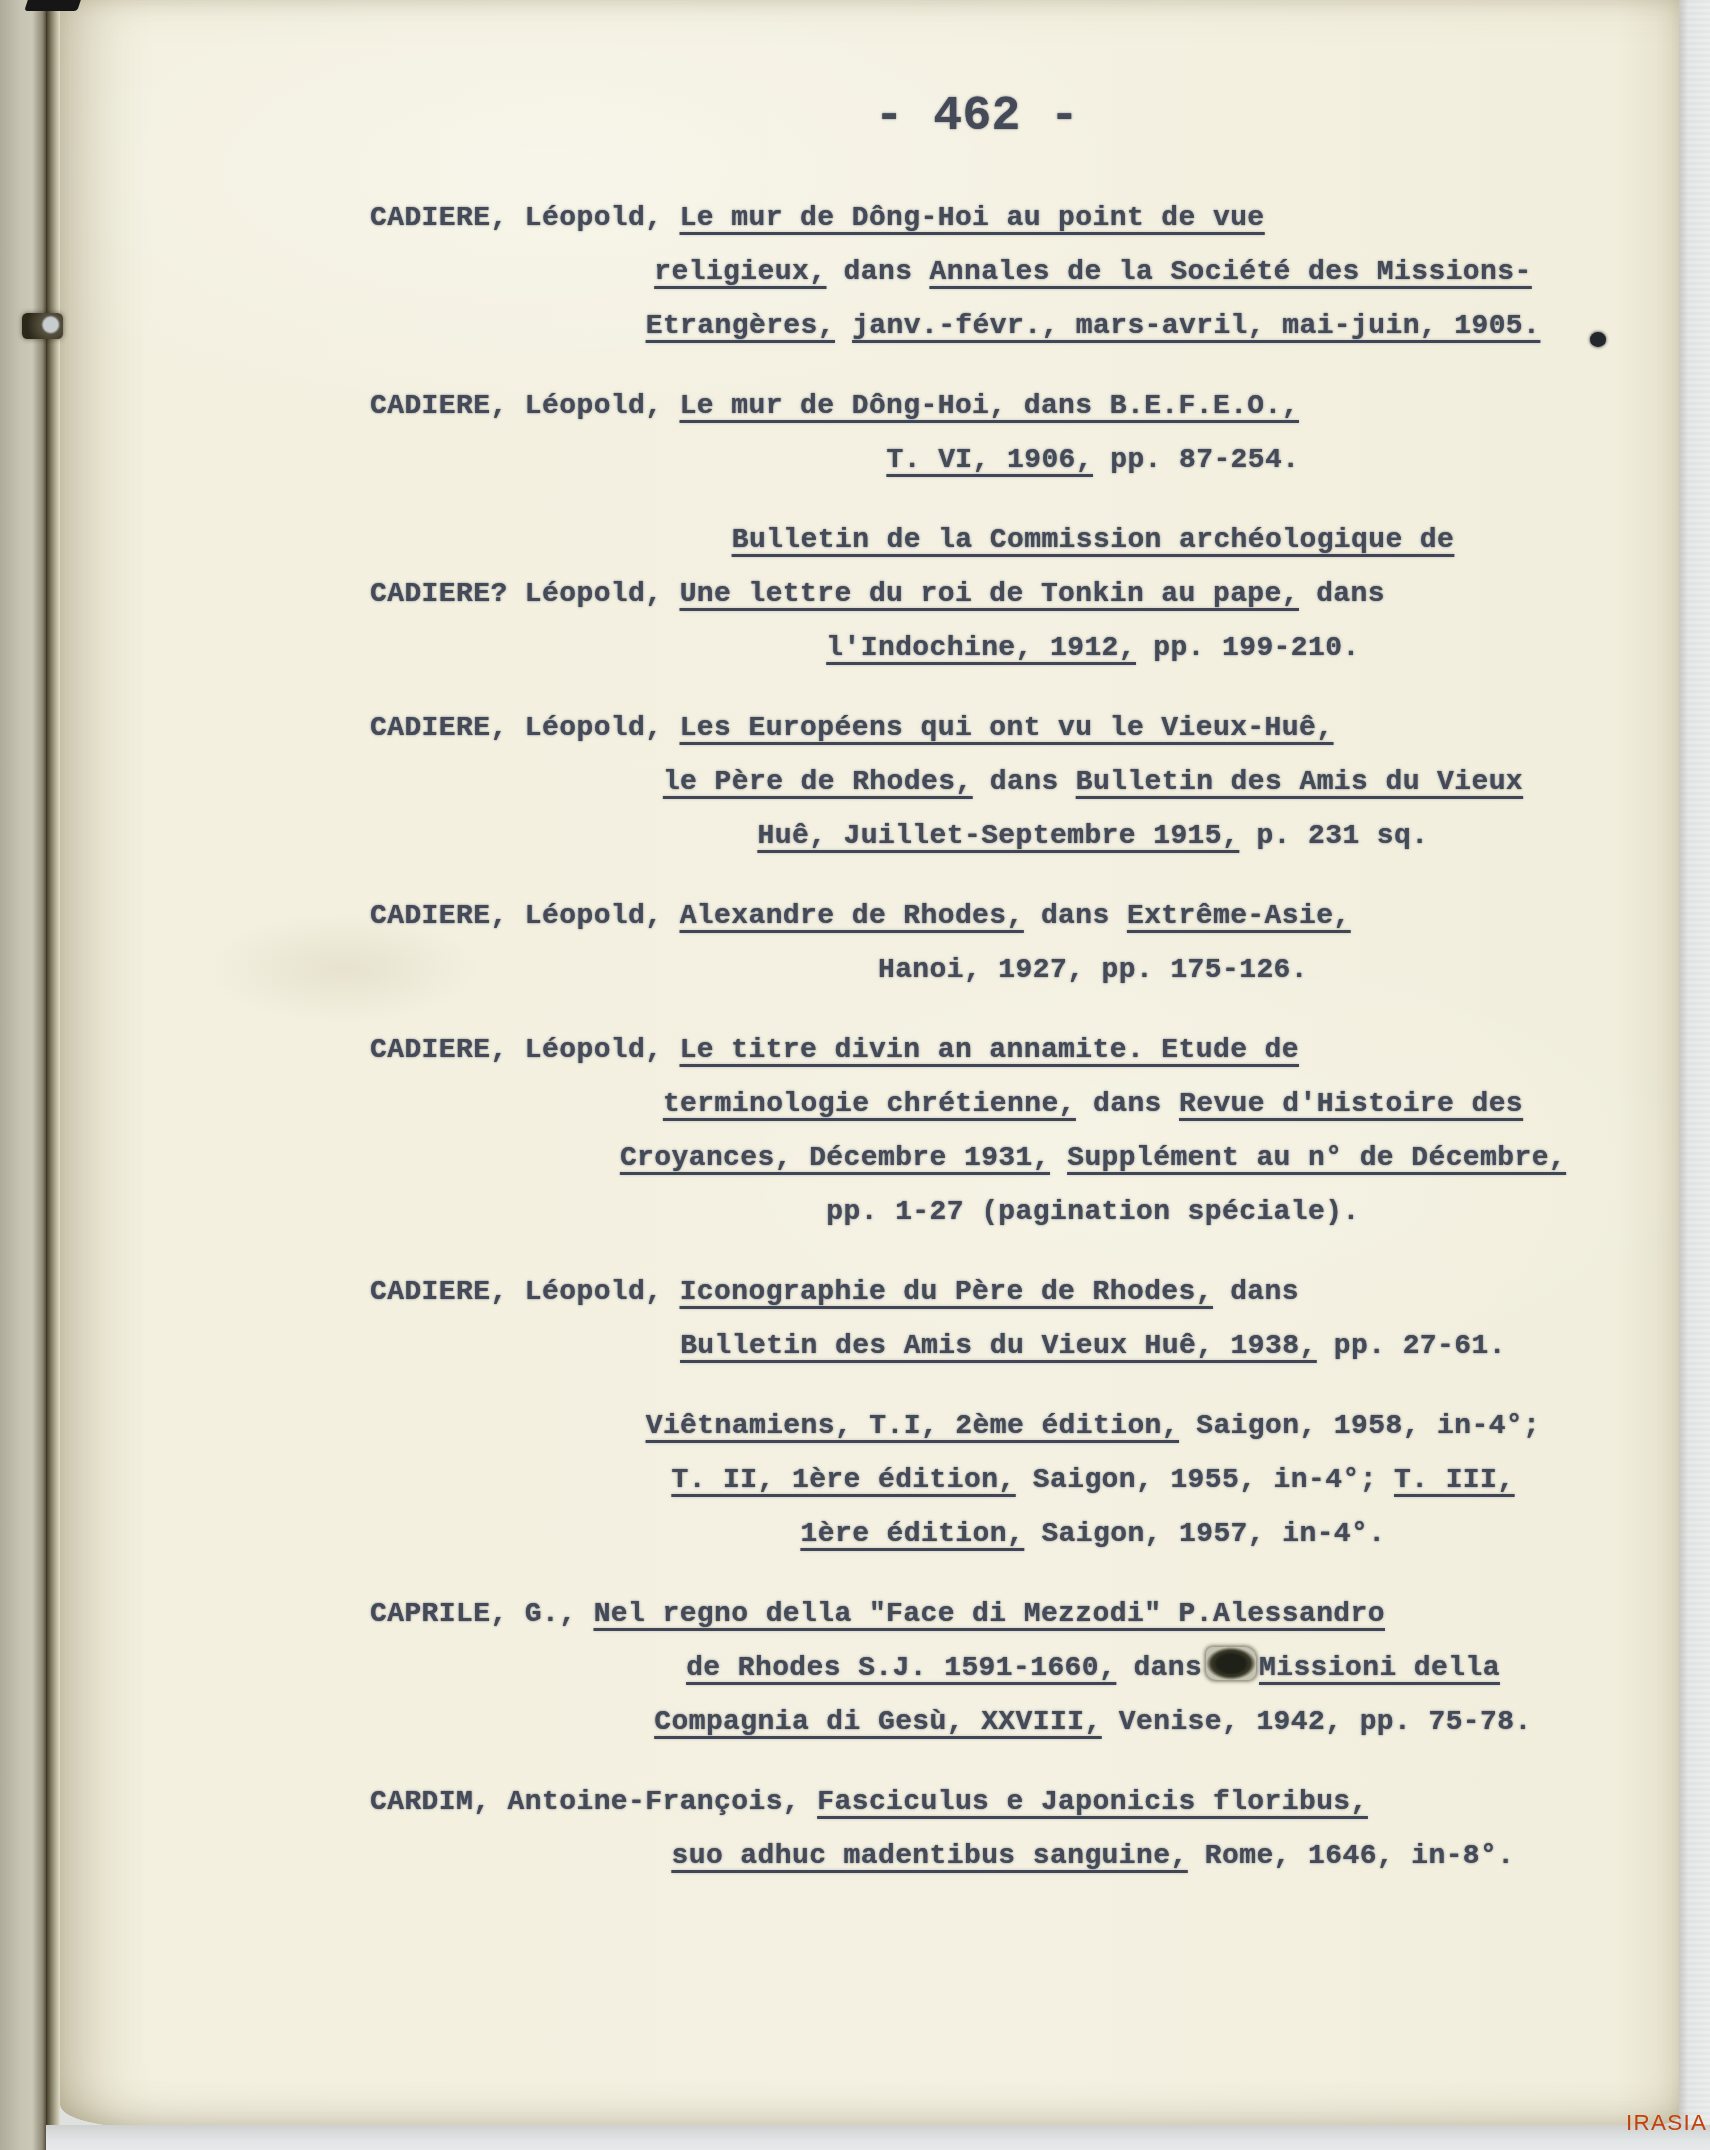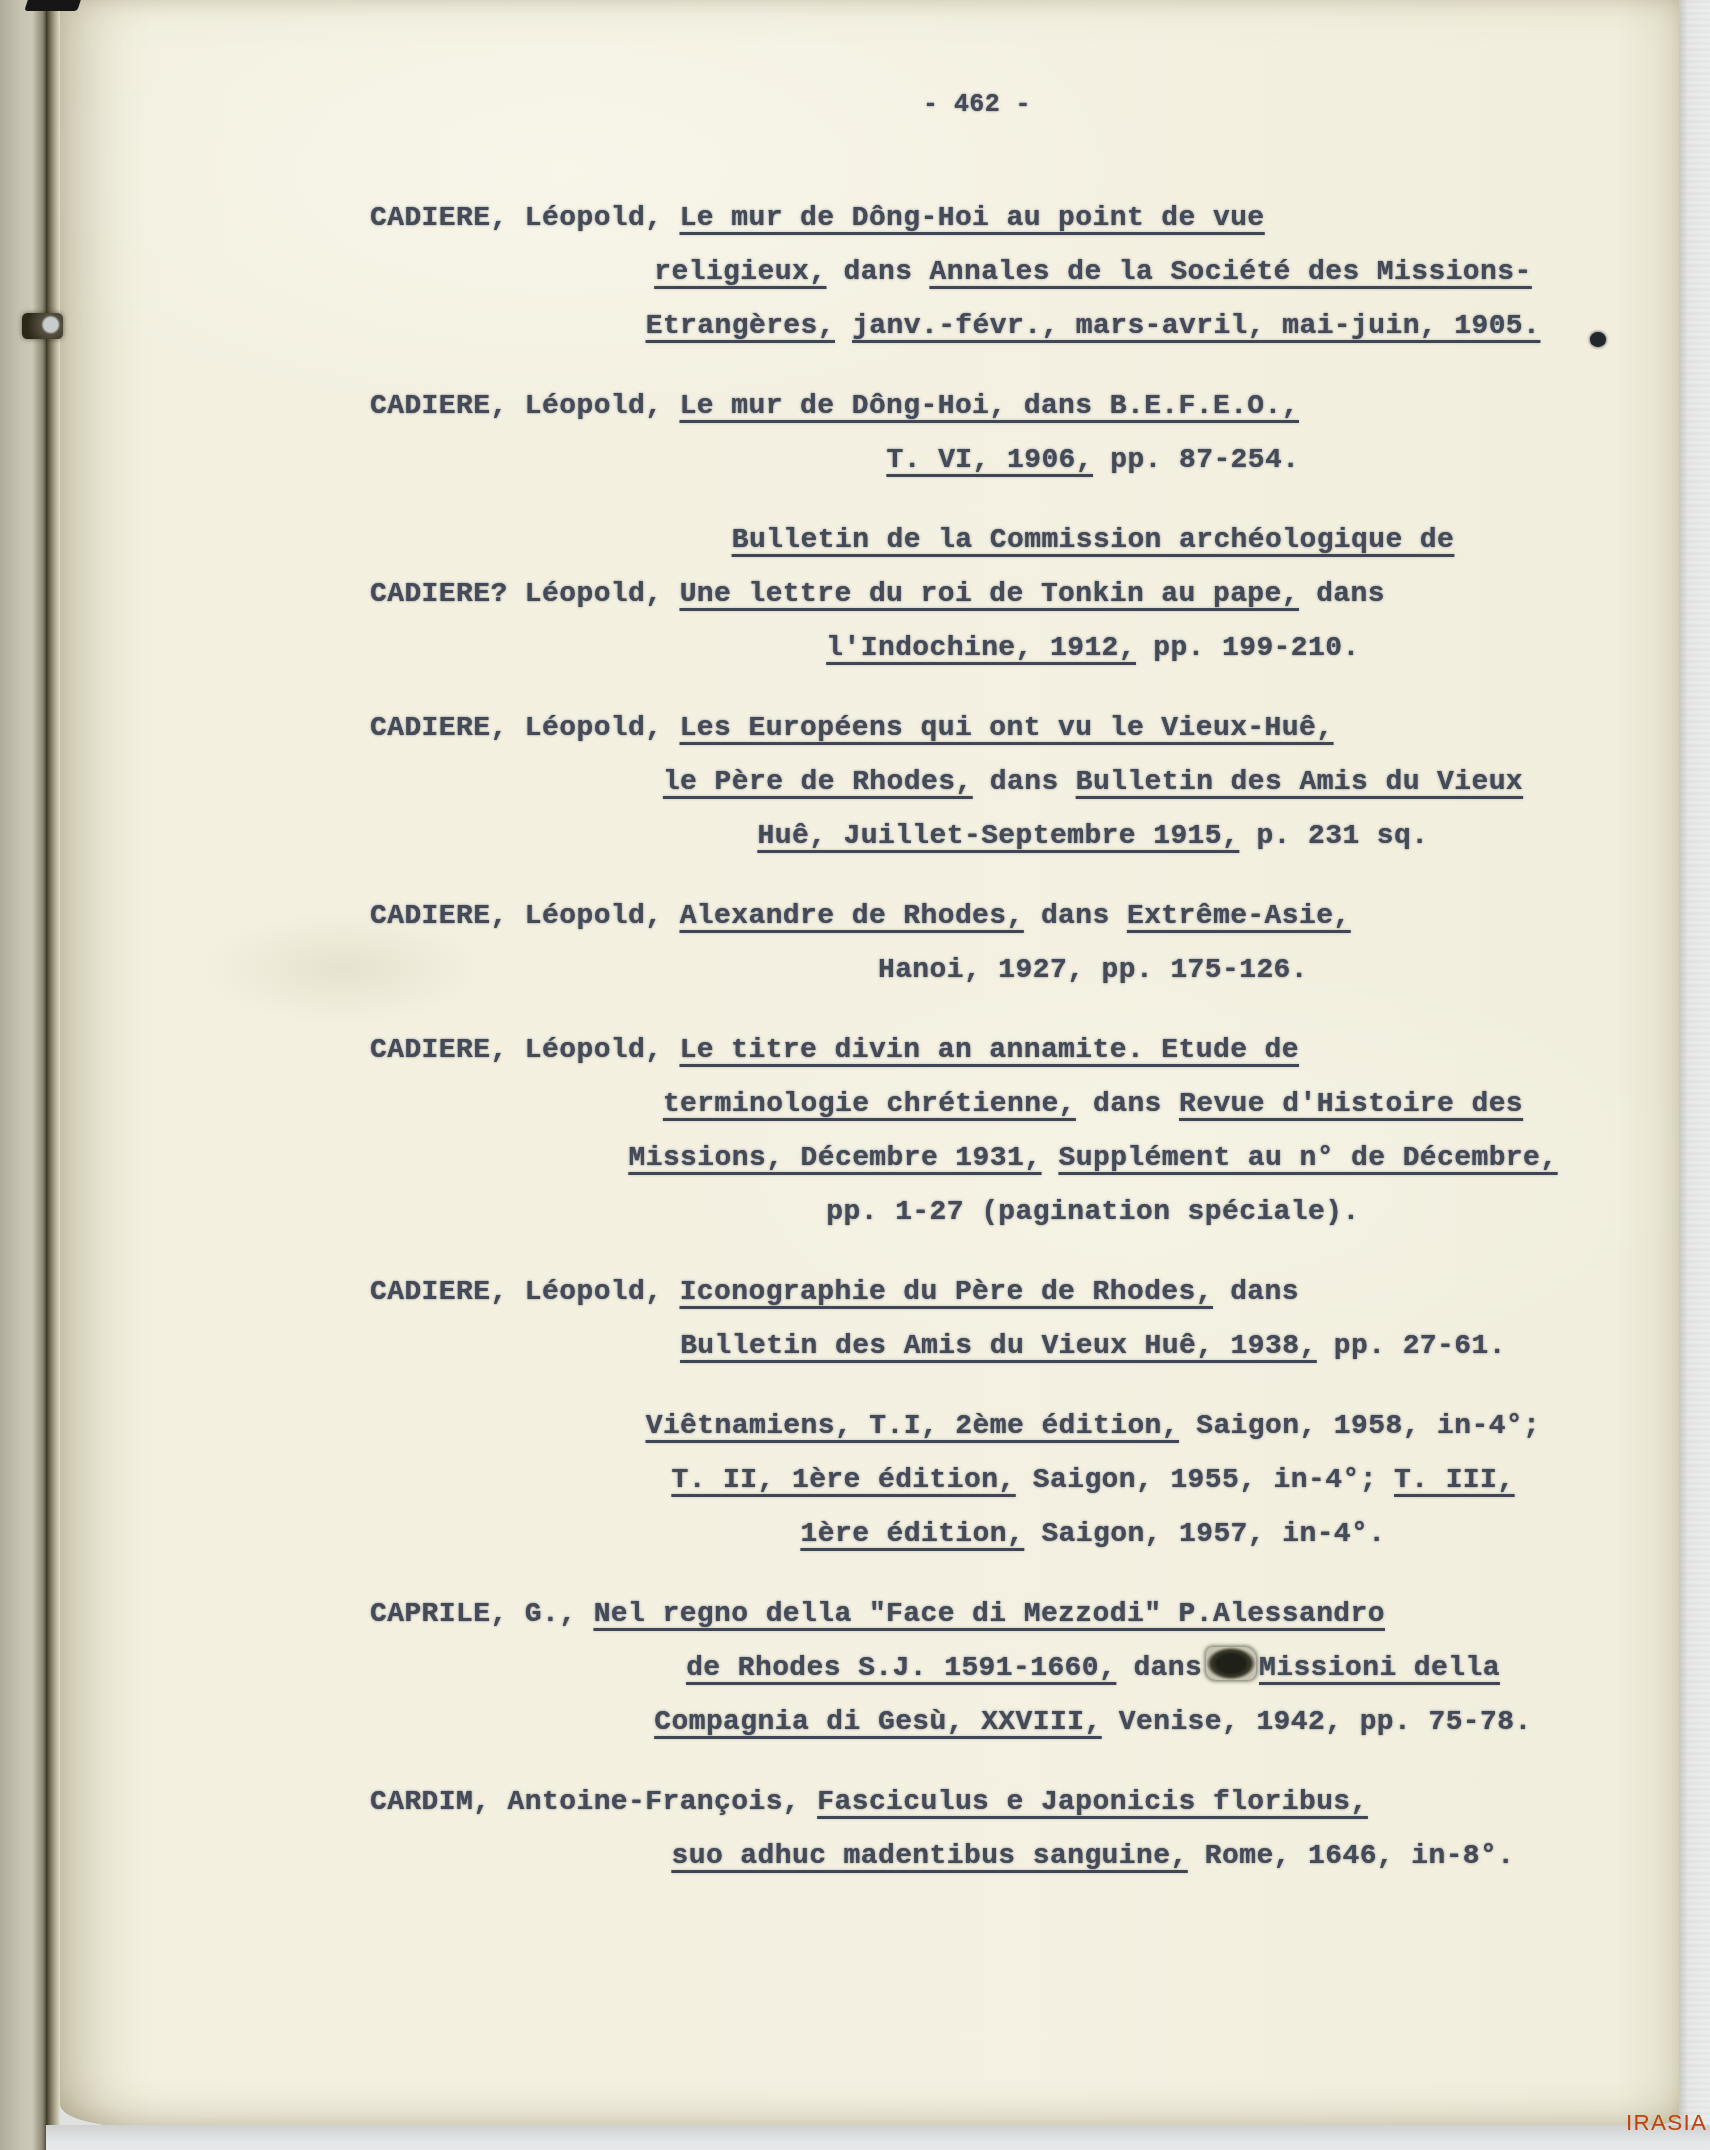--- a/index.html
+++ b/index.html
@@ -57,22 +57,22 @@
   .stain{
     position:absolute;left:146px;top:912px;width:275px;height:112px;border-radius:50%;
     background:radial-gradient(closest-side, rgba(196,190,160,.28), rgba(196,190,160,0));
   }
   
   .typed{
     color:#444a58;font-weight:700;letter-spacing:0.4px;
     text-shadow:0 0 1.3px rgba(62,68,84,.85), 0 0 3.4px rgba(62,68,84,.28);
   }
   .page-number{
-    position:absolute;left:865px;top:84px;width:224px;text-align:center;
-    font-size:25px;line-height:41px;
+    position:absolute;left:865px;top:96px;width:224px;text-align:center;
+    font-size:48px;line-height:41px;
   }
   .text-block{
     position:absolute;left:370px;top:191px;width:1316px;
     font-size:28px;line-height:54px;
   }
   .entry{margin:0 0 26px 0;}
   .line{white-space:pre;}
   .line.cont{padding-left:130px;text-align:center;}
   .u{
     text-decoration:underline;
@@ -128,21 +128,21 @@
       <div class="line cont"><span class="u">le Père de Rhodes,</span><span class=""> dans </span><span class="u">Bulletin des Amis du Vieux</span></div>
       <div class="line cont"><span class="u">Huê, Juillet-Septembre 1915,</span><span class=""> p. 231 sq.</span></div>
     </div>
     <div class="entry">
       <div class="line"><span class="">CADIERE, Léopold, </span><span class="u">Alexandre de Rhodes,</span><span class=""> dans </span><span class="u">Extrême-Asie,</span></div>
       <div class="line cont"><span class="">Hanoi, 1927, pp. 175-126.</span></div>
     </div>
     <div class="entry">
       <div class="line"><span class="">CADIERE, Léopold, </span><span class="u">Le titre divin an annamite. Etude de</span></div>
       <div class="line cont"><span class="u">terminologie chrétienne,</span><span class=""> dans </span><span class="u">Revue d'Histoire des</span></div>
-      <div class="line cont"><span class="u">Missions, Décembre 1931,</span><span class=""> </span><span class="u">Supplément au n° de Décembre,</span></div>
+      <div class="line cont"><span class="u">Croyances, Décembre 1931,</span><span class=""> </span><span class="u">Supplément au n° de Décembre,</span></div>
       <div class="line cont"><span class="">pp. 1-27 (pagination spéciale).</span></div>
     </div>
     <div class="entry">
       <div class="line"><span class="">CADIERE, Léopold, </span><span class="u">Iconographie du Père de Rhodes,</span><span class=""> dans</span></div>
       <div class="line cont"><span class="u">Bulletin des Amis du Vieux Huê, 1938,</span><span class=""> pp. 27-61.</span></div>
     </div>
     <div class="entry">
       <div class="line cont"><span class="u">Viêtnamiens, T.I, 2ème édition,</span><span class=""> Saigon, 1958, in-4°;</span></div>
       <div class="line cont"><span class="u">T. II, 1ère édition,</span><span class=""> Saigon, 1955, in-4°; </span><span class="u">T. III,</span></div>
       <div class="line cont"><span class="u">1ère édition,</span><span class=""> Saigon, 1957, in-4°.</span></div>

